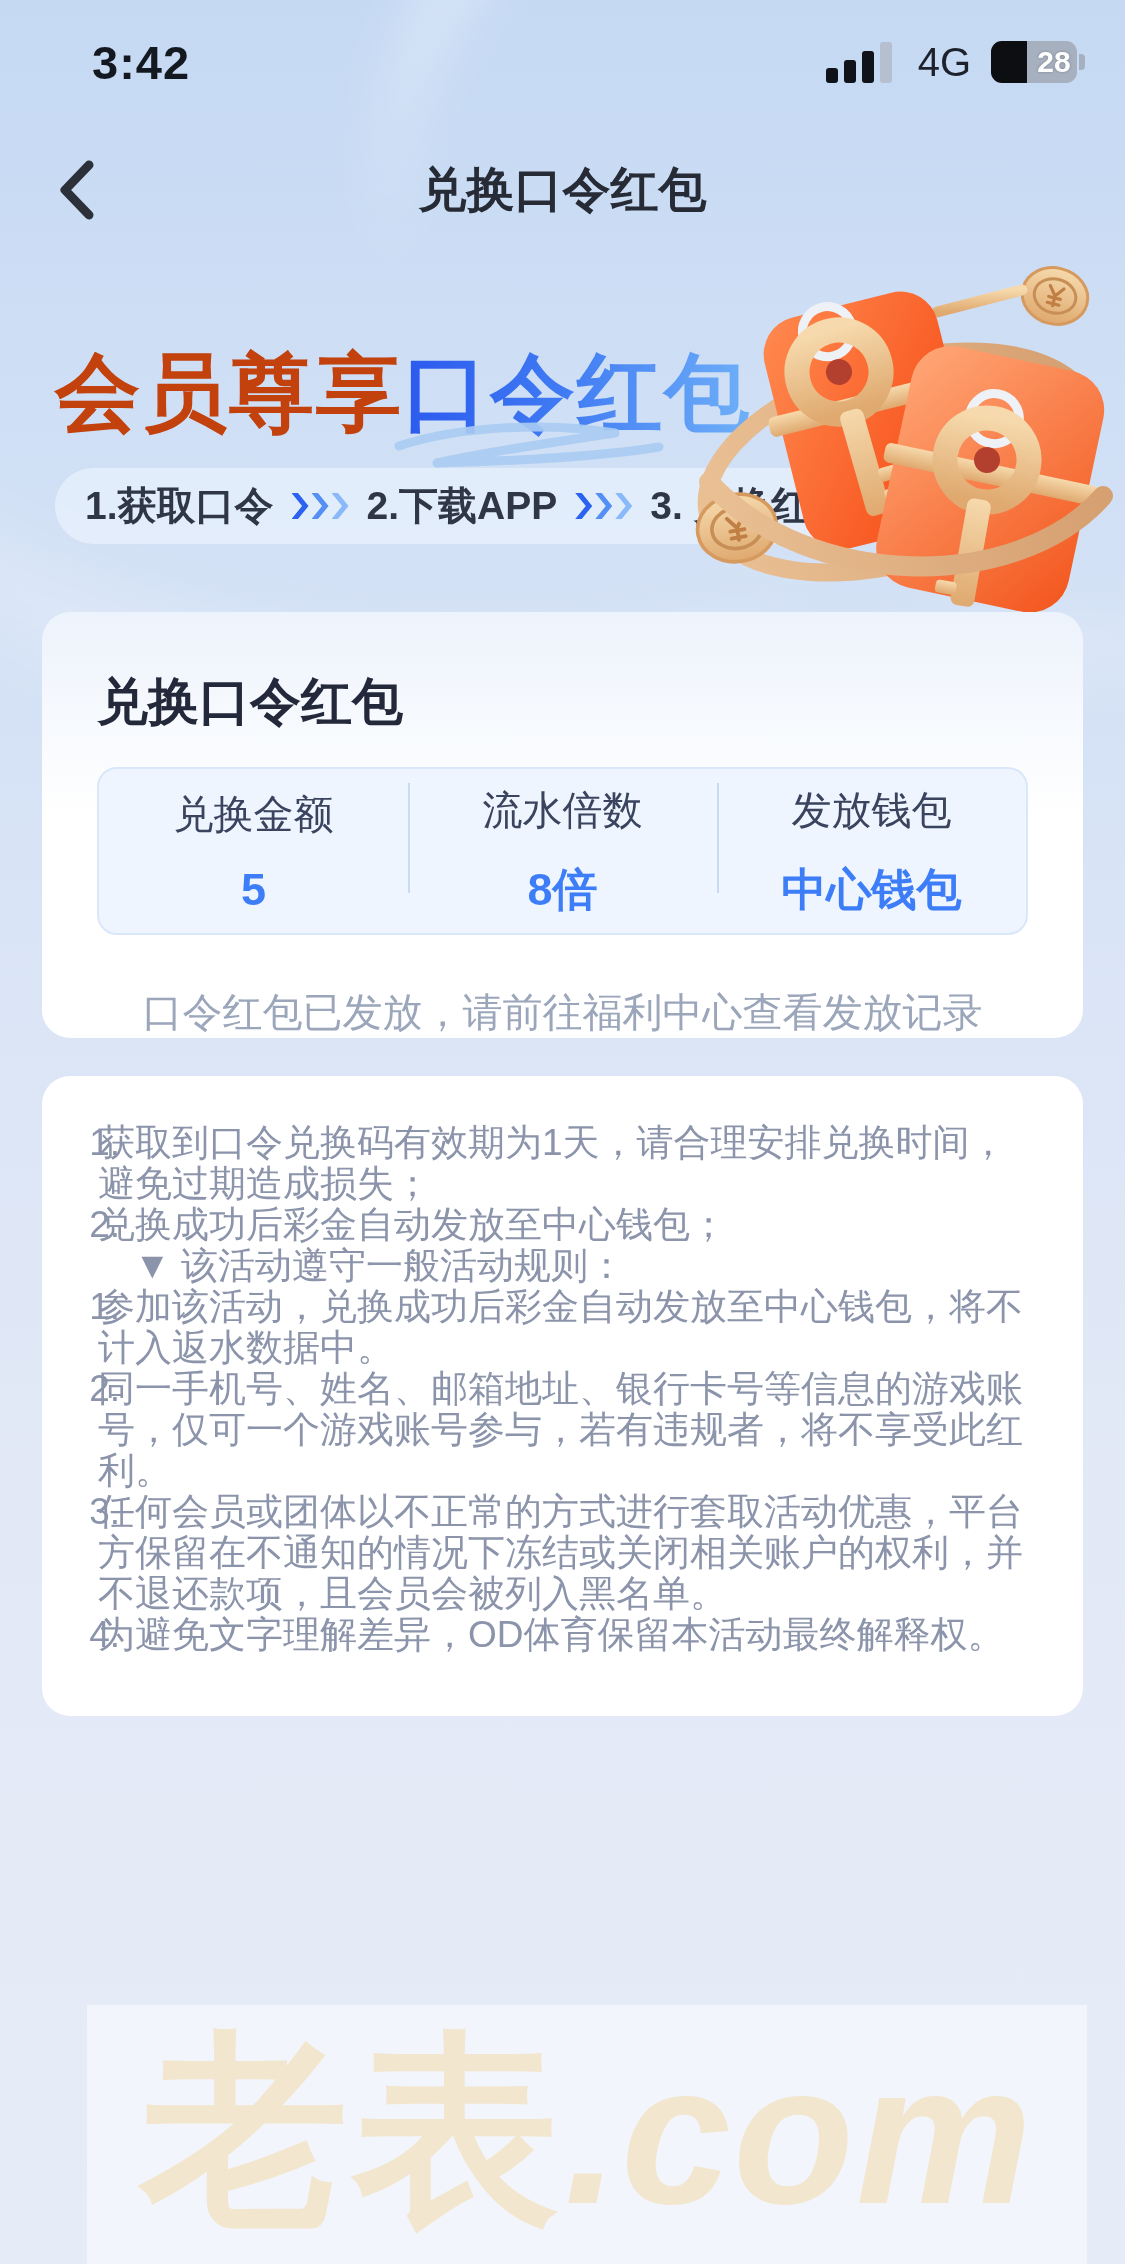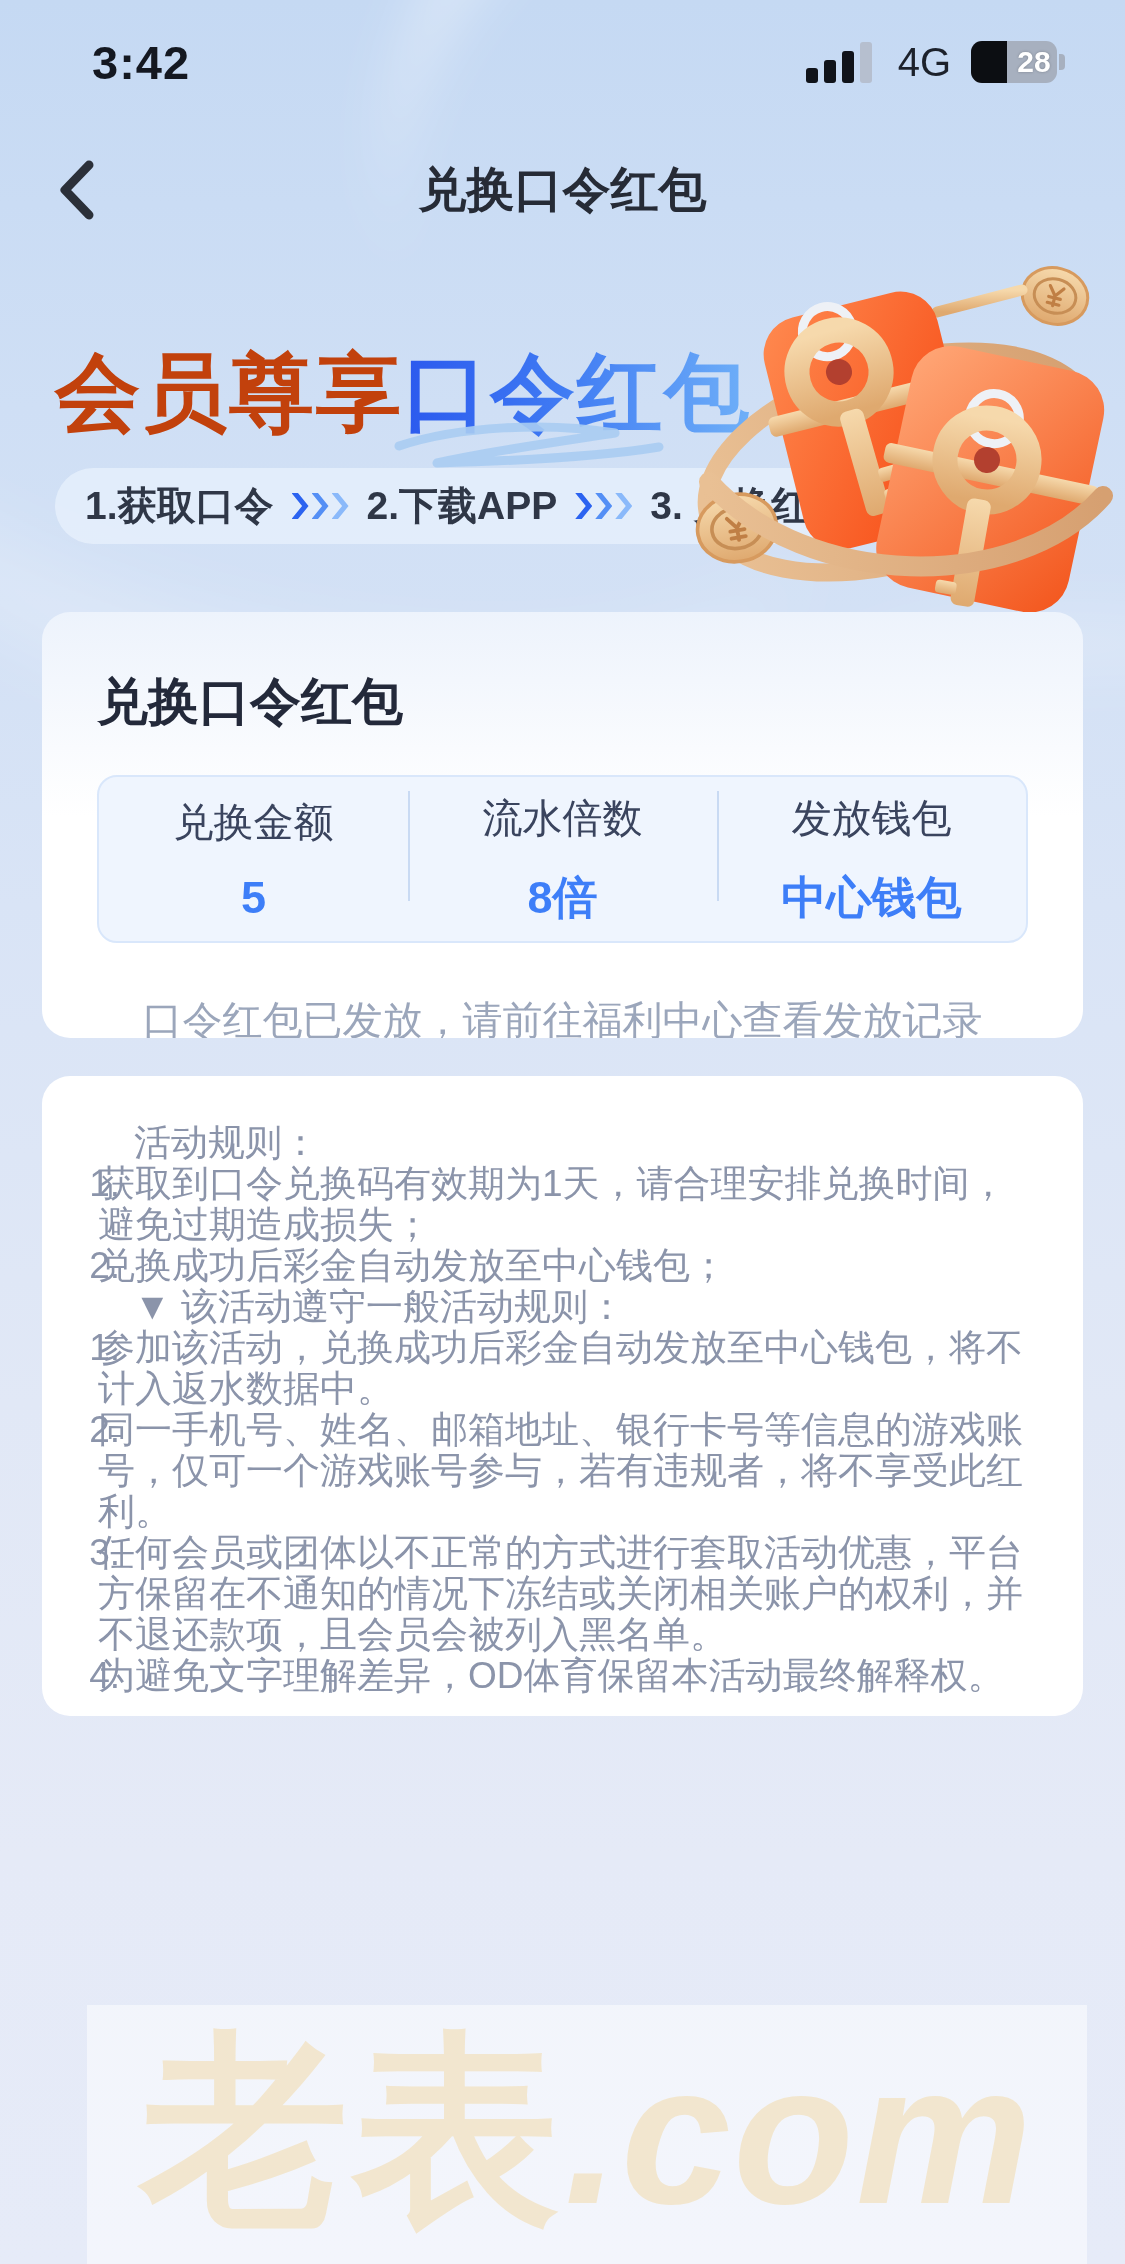--- a/index.html
+++ b/index.html
@@ -14,21 +14,21 @@
   .bg-swirl { position:absolute; border-radius:50%; pointer-events:none; }
   .bg-swirl.s1 { top:-300px; right:-220px; width:980px; height:760px;
     border-top:70px solid rgba(255,255,255,0.38); transform:rotate(-26deg); filter:blur(26px); }
   .bg-swirl.s2 { top:40px; left:-260px; width:1100px; height:680px;
     border-bottom:90px solid rgba(255,255,255,0.22); transform:rotate(14deg); filter:blur(34px); }
   .bg-swirl.s3 { top:640px; right:-300px; width:900px; height:600px;
     border-top:50px solid rgba(255,255,255,0.25); transform:rotate(-18deg); filter:blur(30px); }
 
   
   .status-bar { position:absolute; top:26px; left:0; right:0; height:72px;
-    display:flex; align-items:center; justify-content:space-between; padding:0 60px 0 92px; z-index:6; }
+    display:flex; align-items:center; justify-content:space-between; padding:0 40px 0 92px; z-index:6; }
   .sb-time { font-size:47px; font-weight:700; color:#141821; letter-spacing:1px; }
   .sb-right { display:flex; align-items:center; gap:20px; }
   .sb-4g { font-size:40px; font-weight:500; color:#1c212b; }
   .battery { position:relative; width:86px; height:42px; border-radius:11px; background:#a7b0bf; overflow:hidden; }
   .battery-fill { position:absolute; left:0; top:0; bottom:0; width:36px; background:#0c0e12; }
   .battery-num { position:absolute; inset:0; display:flex; align-items:center; justify-content:center;
     font-size:30px; font-weight:700; color:#ffffff; text-shadow:0 0 3px rgba(0,0,0,0.25);margin-left:40px; }
   .battery-cap { width:6px; height:16px; background:#a7b0bf; border-radius:0 4px 4px 0; margin-left:2px; }
 
   
@@ -57,21 +57,21 @@
   .chv:nth-child(3){ background:#8ab9fa; }
 
   
   .illu { position:absolute; top:252px; right:6px; width:432px; height:360px; z-index:3; pointer-events:none; }
 
   
   .card1 { position:absolute; top:612px; left:42px; width:1041px; height:426px;
     border-radius:28px; background:linear-gradient(180deg,#edf3fc 0%, #ffffff 48%);
     padding:56px 55px 0; z-index:2; overflow:hidden; }
   .card1-title { font-size:51px; font-weight:800; color:#23293a; }
-  .infobox { margin-top:38px; height:168px; background:#eff5fe; border:2px solid #d9e7fb;
+  .infobox { margin-top:30px; height:168px; background:#eff5fe; border:2px solid #d9e7fb;
     border-radius:20px; display:flex; align-items:stretch; }
   .field { flex:1; display:flex; flex-direction:column; align-items:center; justify-content:center;
     gap:22px; position:relative; }
   .field + .field::before { content:""; position:absolute; left:0; top:14px; height:110px; width:2px; background:#c9daf3; }
   .field-label { font-size:40px; color:#3a445e; }
   .field-value { font-size:45px; font-weight:700; color:#3d7ef8; }
   .card1-note { margin-top:50px; text-align:center; font-size:40px; color:#9ba6bb; }
 
   
   .card2 { position:absolute; top:1076px; left:42px; width:1041px; height:640px;
@@ -231,21 +231,20 @@
     </div>
     <div class="field">
       <div class="field-label">发放钱包</div>
       <div class="field-value">中心钱包</div>
     </div>
   </div>
   <div class="card1-note">口令红包已发放，请前往福利中心查看发放记录</div>
 </div>
 
 <div class="card2">
-  <div class="rules-heading">活动规则：</div>
   <ol class="rules-ol">
 
   <li>获取到口令兑换码有效期为1天，请合理安排兑换时间，避免过期造成损失；</li>
       <li>兑换成功后彩金自动发放至中心钱包；</li>
     </ol>
   <div class="rules-heading">▼ 该活动遵守一般活动规则：</div>
   <ol class="rules-ol">
 
   <li>参加该活动，兑换成功后彩金自动发放至中心钱包，将不计入返水数据中。</li>
       <li>同一手机号、姓名、邮箱地址、银行卡号等信息的游戏账号，仅可一个游戏账号参与，若有违规者，将不享受此红利。</li>

